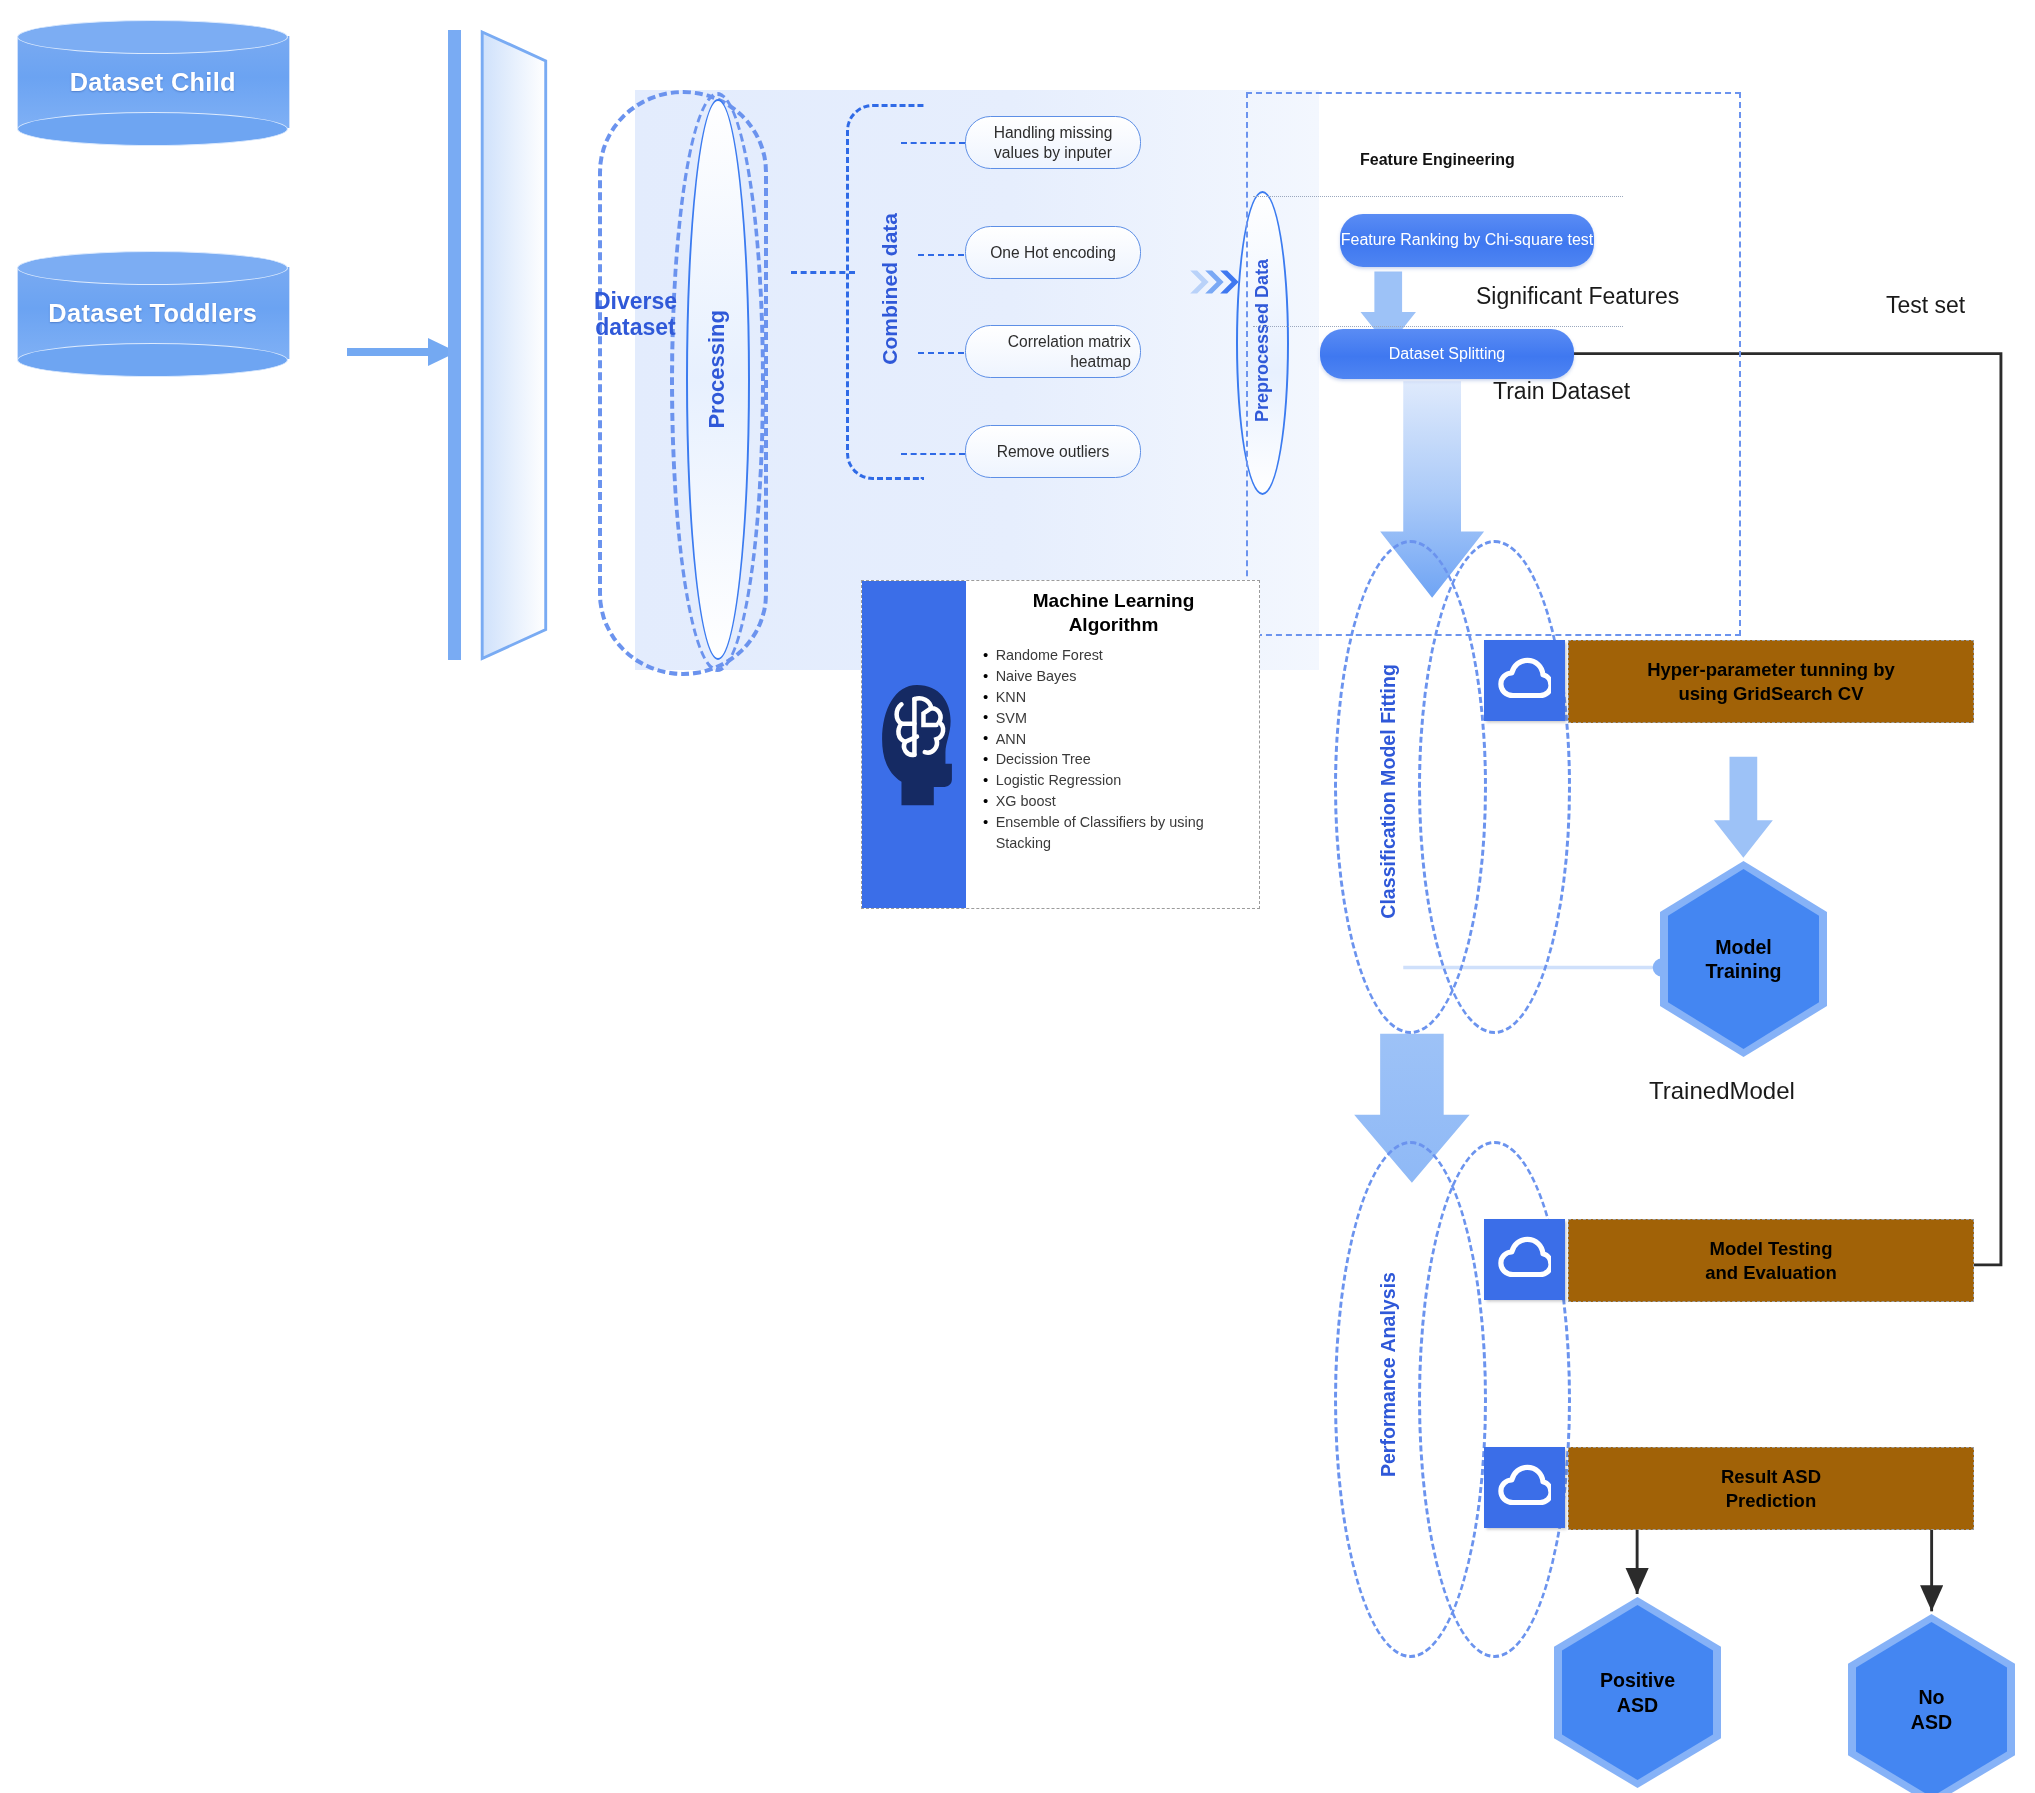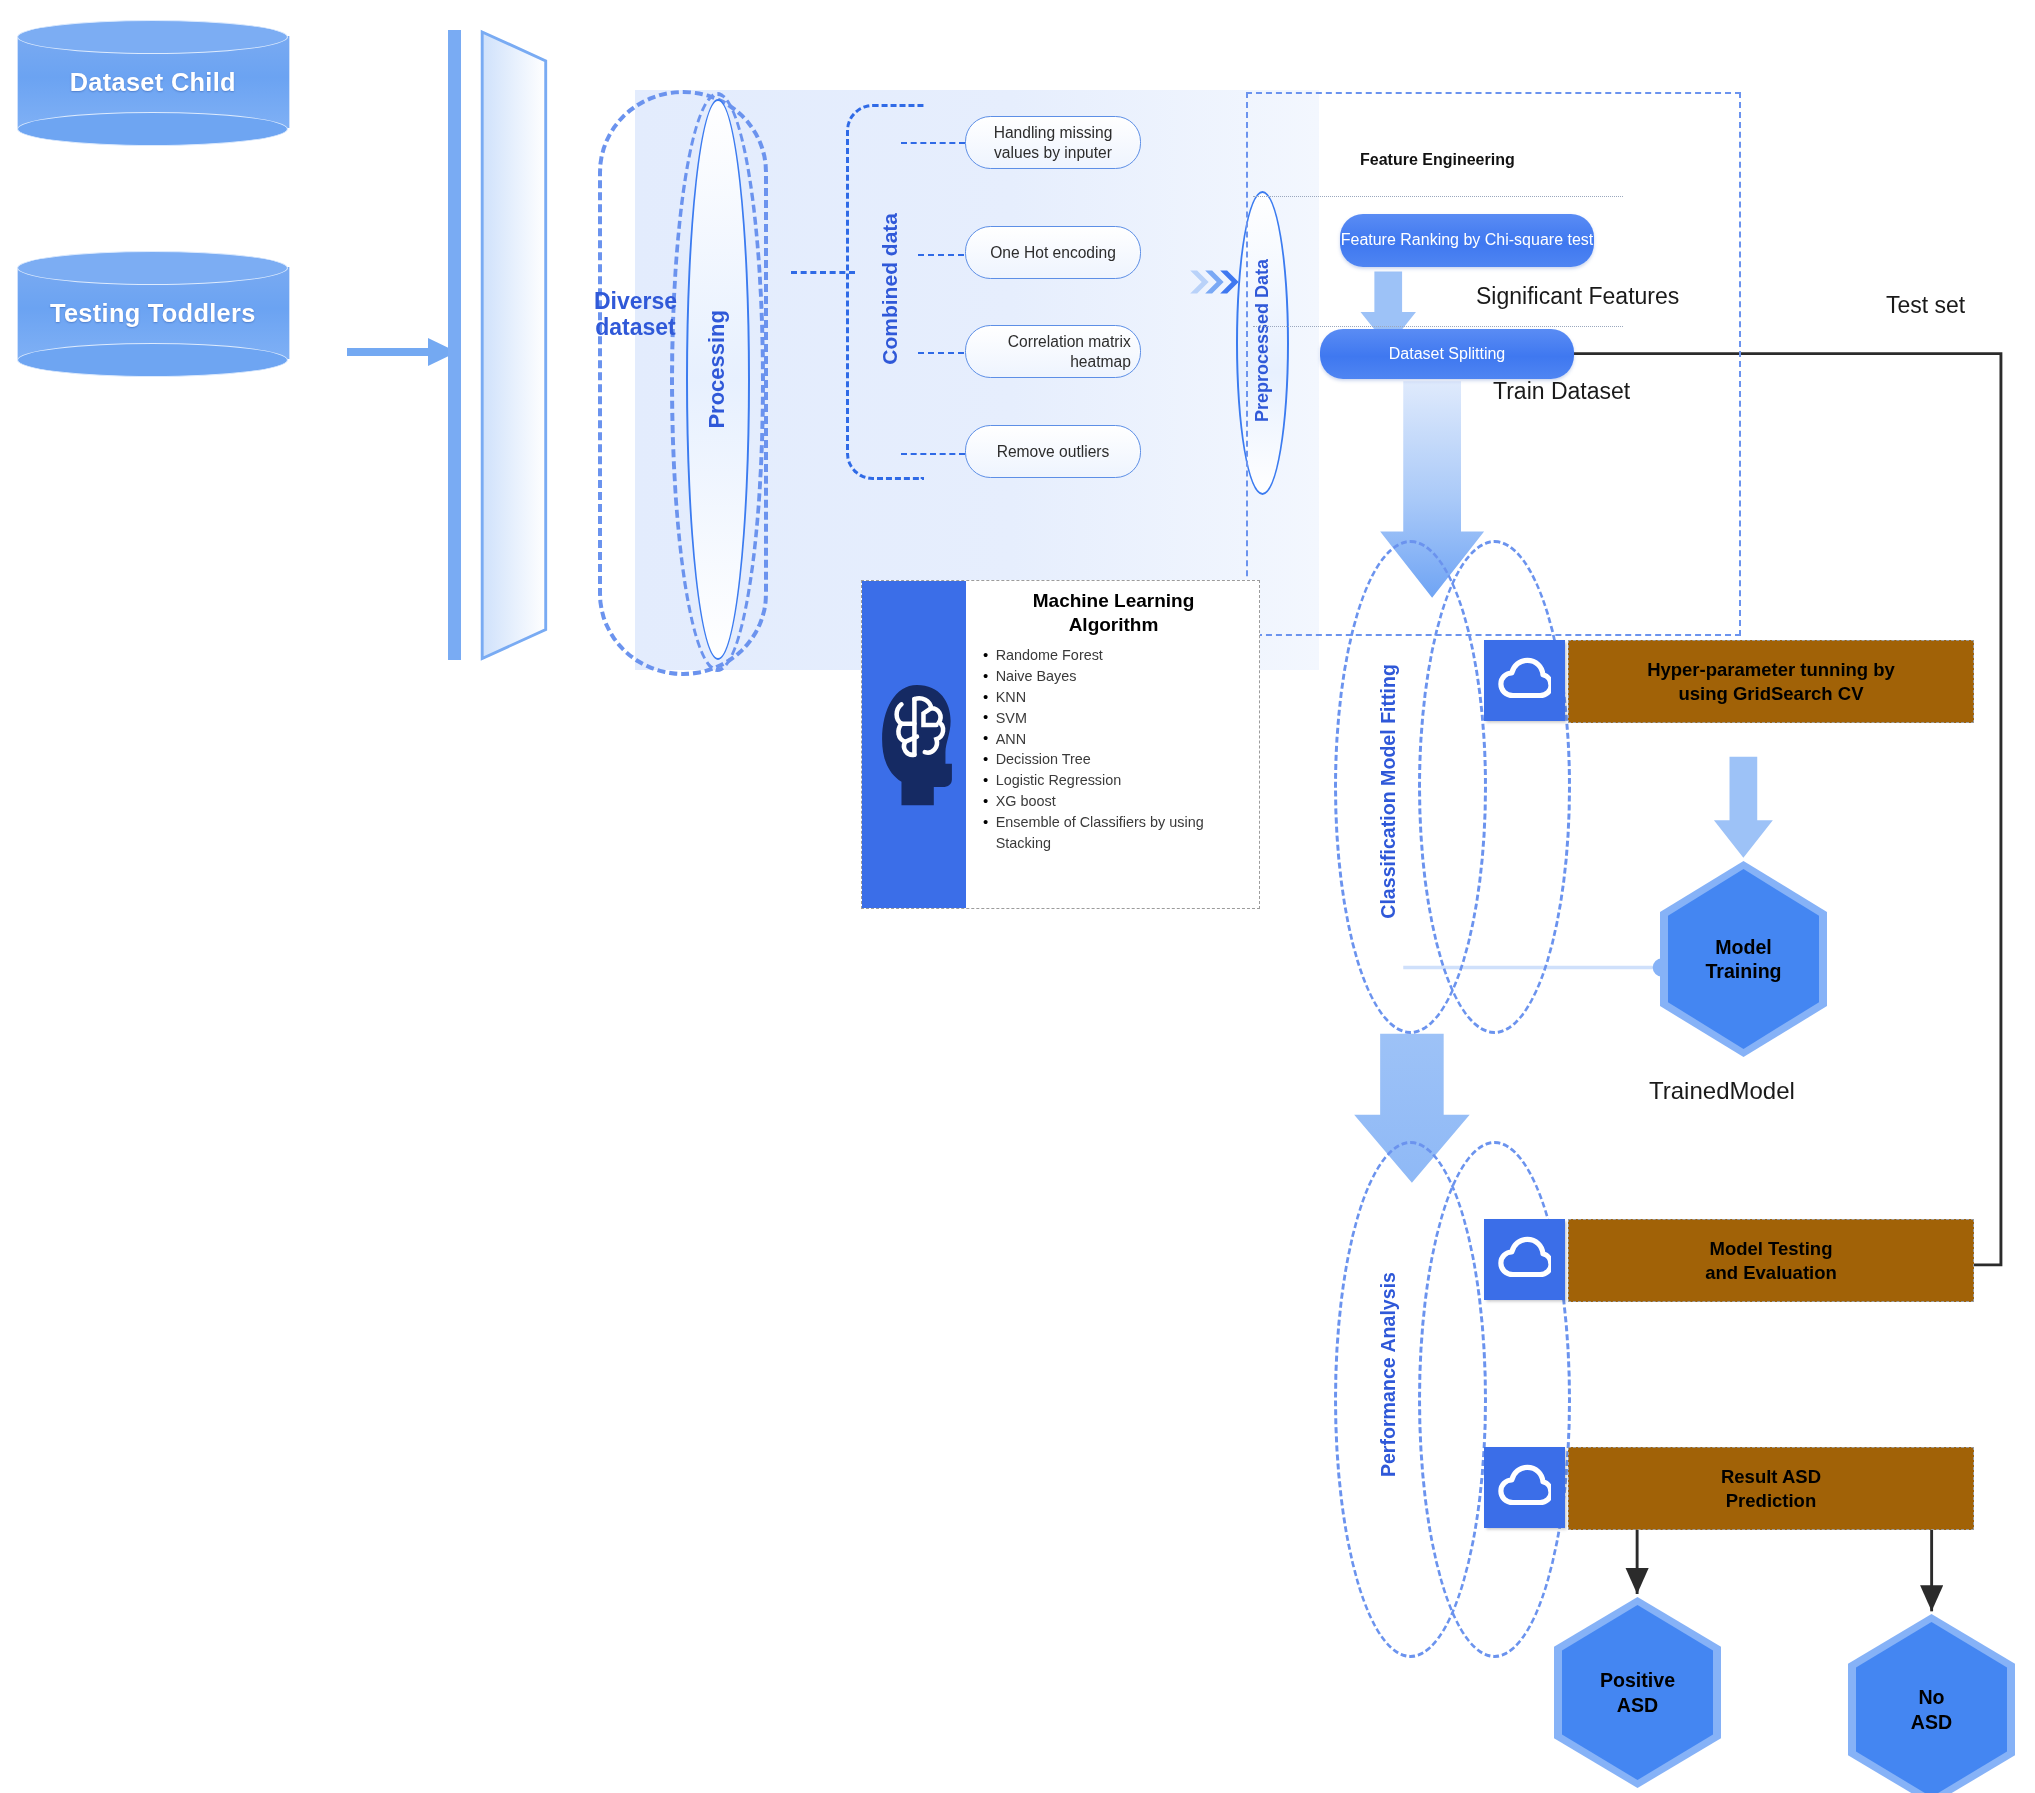--- a/index.html
+++ b/index.html
@@ -172,21 +172,21 @@
     <div class="body"></div>
     <div class="bot"></div>
     <div class="top"></div>
     <div class="lbl">Dataset Child</div>
   </div>
 
   <div class="cyl" style="left:17.3px;top:251px;">
     <div class="body"></div>
     <div class="bot"></div>
     <div class="top"></div>
-    <div class="lbl">Testing Toddlers</div>
+    <div class="lbl">Dataset Toddlers</div>
   </div>
 
 
   <div class="abs leftarrow">
     <div class="shaft"></div>
     <div class="head"></div>
   </div>
 
   <div class="abs vbar"></div>
 

